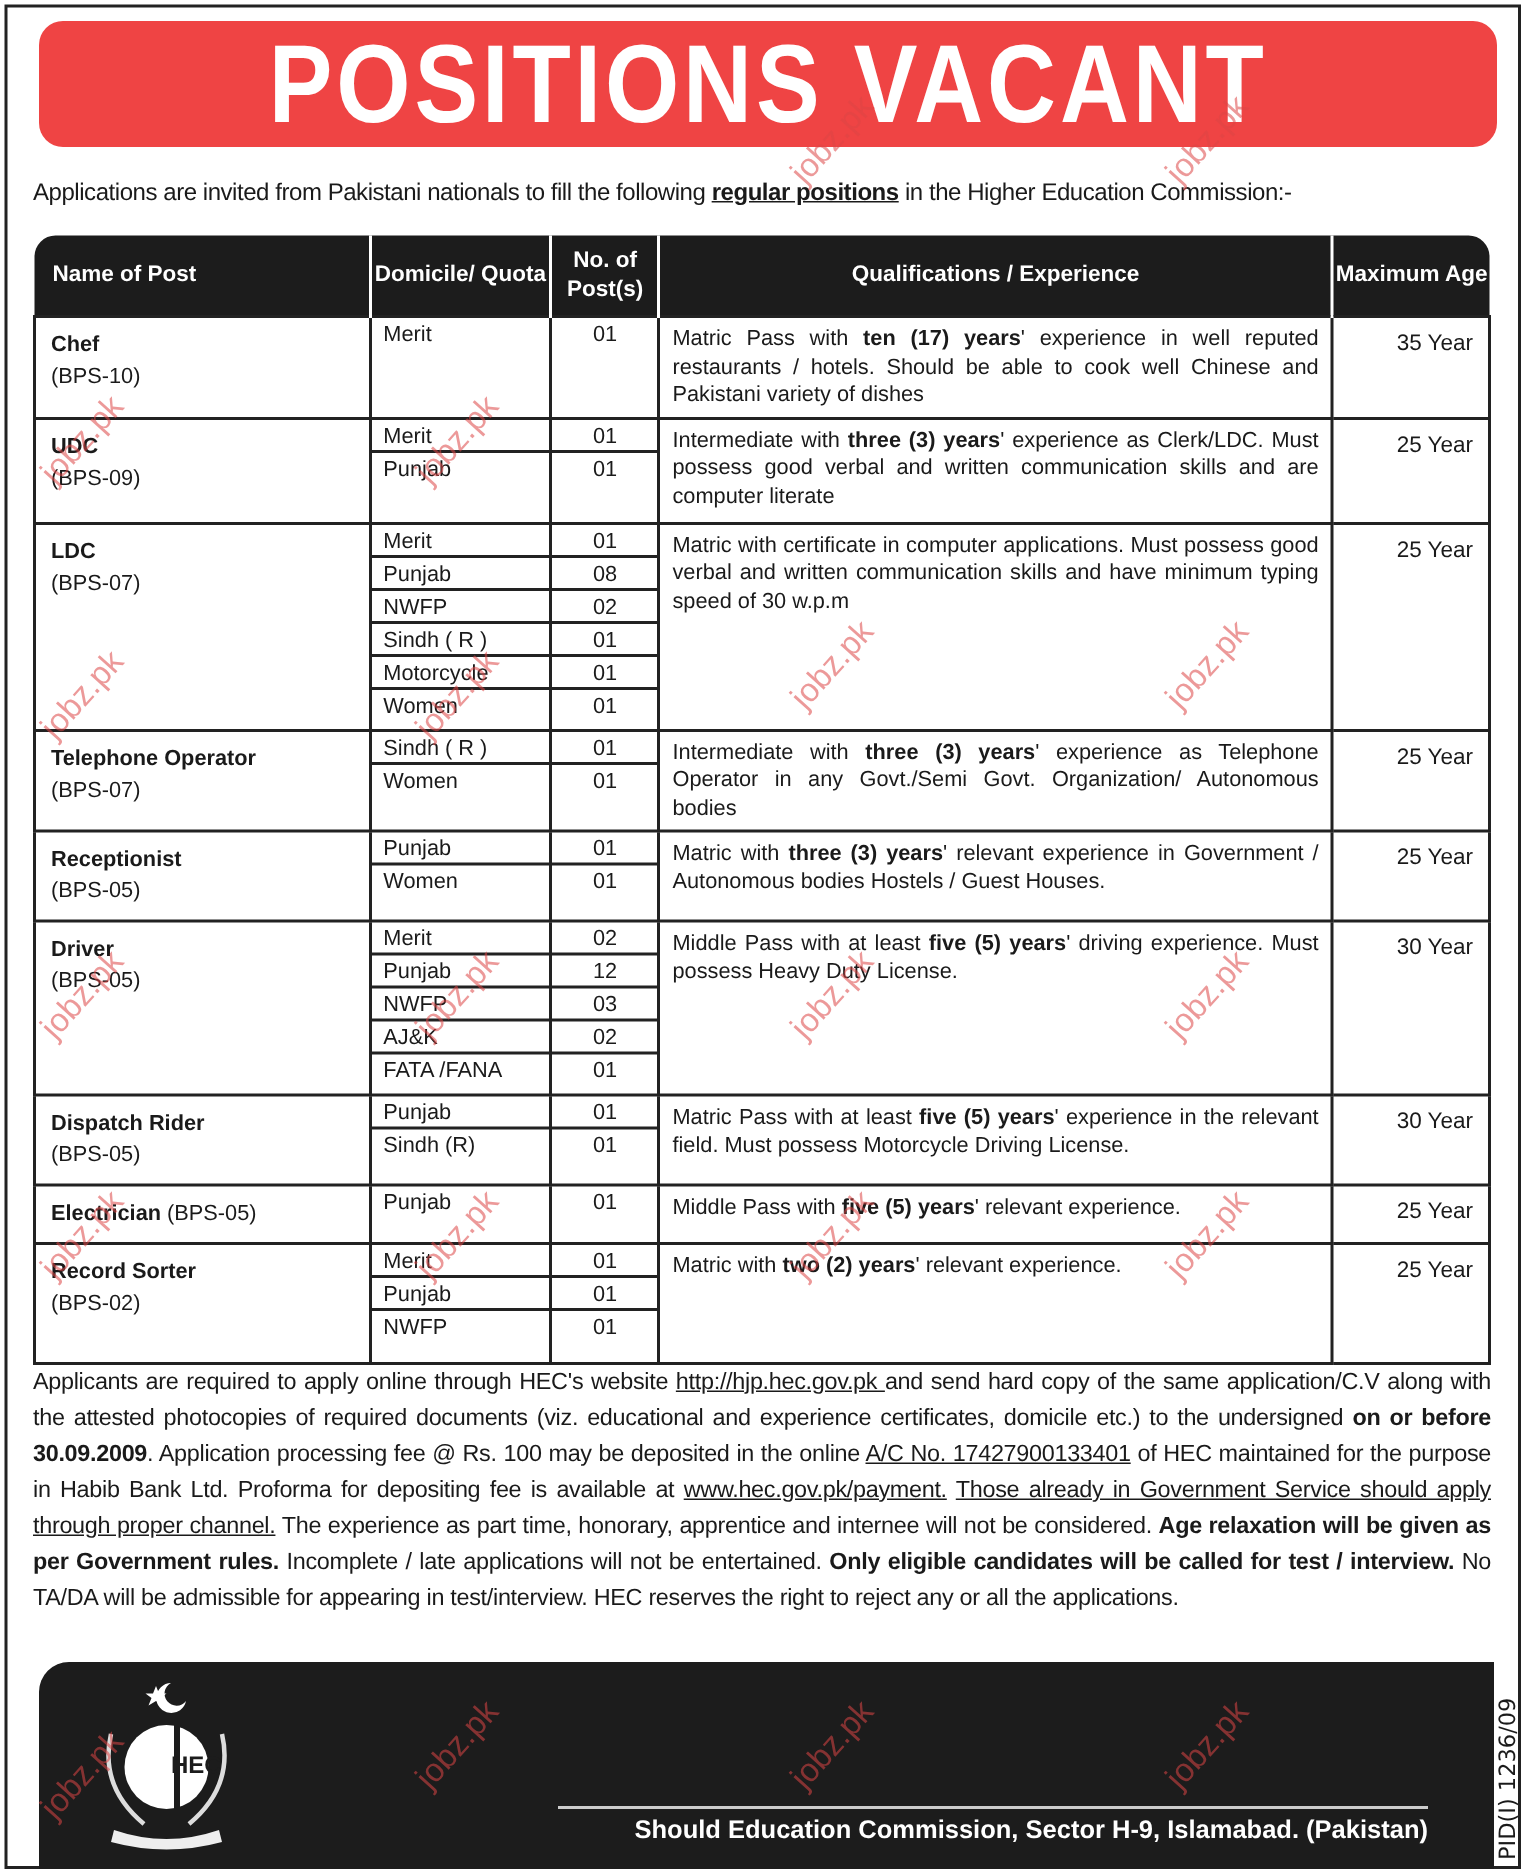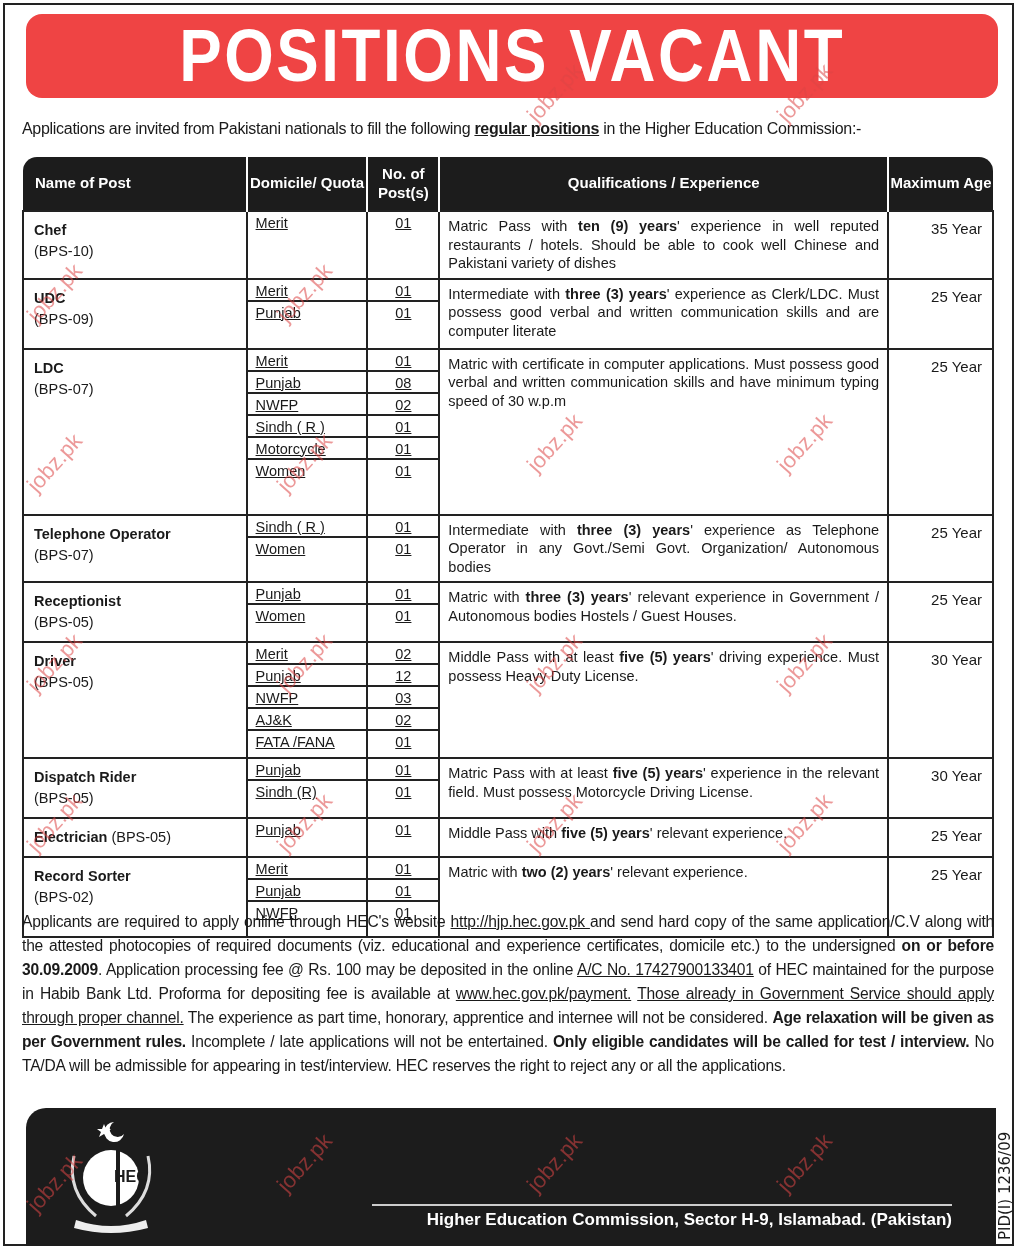--- a/index.html
+++ b/index.html
@@ -23,21 +23,21 @@
   }
   .tbl th {
     background: #1c1c1c; color: #fff; font-weight: 700; font-size: 15px;
     height: 54px; border-right: 2px solid #fff; line-height: 1.25;
   }
   .tbl th:last-child { border-right: none; border-top-right-radius: 14px; }
   .tbl th:first-child { border-top-left-radius: 14px; text-align: left; padding-left: 12px; }
   .tbl td { border: 2px solid #222; vertical-align: top; }
   .post { width: 224px; padding: 8px 10px; line-height: 21px; }
   .post b { font-weight: 700; }
-  .quota-cell, .num-cell { padding: 0; text-decoration: underline; }
+  .quota-cell, .num-cell { padding: 0; }
   .quota-cell { width: 121px; }
   .num-cell { width: 72px; }
   .sub { height: 22px; line-height: 22px; border-bottom: 2px solid #222; font-size: 14.5px; }
   .sub:last-child { border-bottom: none; }
   .quota-cell .sub { padding-left: 8px; }
   .num-cell .sub { text-align: center; }
   .qual { width: 450px; padding: 5px 8px; text-align: justify; line-height: 18.5px; font-size: 14.5px; }
   .age { width: 105px; text-align: center; padding-top: 8px; font-size: 15px; padding-left: 32px; }
   .body-text {
     position: absolute; left: 22px; top: 910px; width: 972px;
@@ -87,37 +87,37 @@
   </thead>
   <tbody id="tbody">
       <tr style="height: 62px;">
         <td class="post"><b>Chef</b><br><span>(BPS-10)</span></td>
         <td class="quota-cell">
           <div class="sub">Merit</div>
         </td>
         <td class="num-cell">
           <div class="sub">01</div>
         </td>
-        <td class="qual">Matric Pass with <b>ten (9) years</b>' experience in well reputed restaurants / hotels. Should be able to cook well Chinese and Pakistani variety of dishes</td>
+        <td class="qual">Matric Pass with <b>ten (17) years</b>' experience in well reputed restaurants / hotels. Should be able to cook well Chinese and Pakistani variety of dishes</td>
         <td class="age">35 Year</td>
       </tr>
       <tr style="height: 70px;">
         <td class="post"><b>UDC</b><br><span>(BPS-09)</span></td>
         <td class="quota-cell">
           <div class="sub">Merit</div>
           <div class="sub">Punjab</div>
         </td>
         <td class="num-cell">
           <div class="sub">01</div>
           <div class="sub">01</div>
         </td>
         <td class="qual">Intermediate with <b>three (3) years</b>' experience as Clerk/LDC. Must possess good verbal and written communication skills and are computer literate</td>
         <td class="age">25 Year</td>
       </tr>
-      <tr style="height: 166px;">
+      <tr style="height: 138px;">
         <td class="post"><b>LDC</b><br><span>(BPS-07)</span></td>
         <td class="quota-cell">
           <div class="sub">Merit</div>
           <div class="sub">Punjab</div>
           <div class="sub">NWFP</div>
           <div class="sub">Sindh ( R )</div>
           <div class="sub">Motorcycle</div>
           <div class="sub">Women</div>
         </td>
         <td class="num-cell">
@@ -229,21 +229,21 @@
     <circle cx="55" cy="62" r="28" fill="#fff"></circle>
     <rect x="60" y="34" width="4" height="56" fill="#1c1c1c"></rect>
     <text x="58" y="66" font-size="16" font-weight="700" fill="#1c1c1c" font-family="Liberation Sans, sans-serif">HEC</text>
     <g stroke="#ddd" stroke-width="3" fill="none">
       <path d="M18 40 Q10 75 40 100"></path>
       <path d="M92 40 Q100 75 70 100"></path>
     </g>
     <path d="M20 104 Q55 116 90 104 L92 112 Q55 122 18 112z" fill="#eee"></path>
   </svg>
   <div class="rule"></div>
-  <div class="address">Higher Education Commission, Sector H-9, Islamabad. (Pakistan)</div>
+  <div class="address">Should Education Commission, Sector H-9, Islamabad. (Pakistan)</div>
 </div>
 
 <div class="pid">PID(I) 1236/09</div>
 
 <div id="wm-layer">
     <span class="wm" style="left: 20px; top: 280px;">jobz.pk</span>
     <span class="wm" style="left: 270px; top: 280px;">jobz.pk</span>
     <span class="wm" style="left: 520px; top: 80px;">jobz.pk</span>
     <span class="wm" style="left: 770px; top: 80px;">jobz.pk</span>
     <span class="wm" style="left: 20px; top: 450px;">jobz.pk</span>

